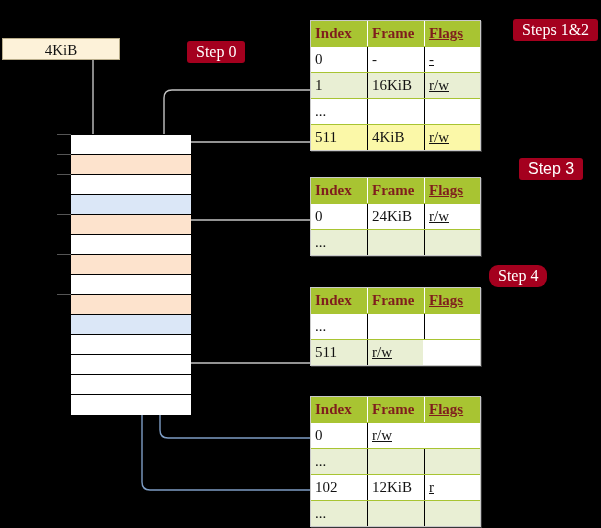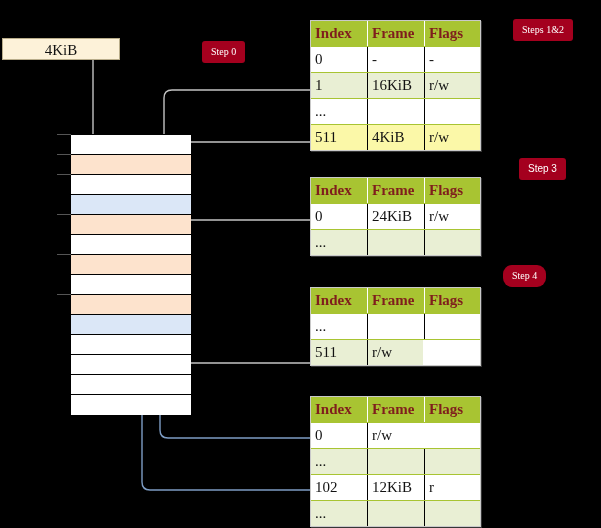--- a/index.html
+++ b/index.html
@@ -30,36 +30,36 @@
     line-height: 22px;
     text-align: center;
     box-sizing: border-box;
   }
 
   
   .step-badge {
     position: absolute;
     background: #a4001e;
     color: #ffffff;
-    font-size: 10px;
+    font-size: 16px;
     line-height: 19px;
     padding: 1px 9px 2px 9px;
     border-radius: 3px;
     white-space: nowrap;
     box-sizing: border-box;
     text-align: center;
     box-shadow: 0 1px 2px rgba(0,0,0,0.6);
   }
   .step-badge.serif { font-family: "Liberation Serif", "DejaVu Serif", serif; }
   .step-badge.sans  { font-family: "Liberation Sans", "DejaVu Sans", sans-serif; }
 
-  #badge-step0      { left: 202px; top: 41px; }
+  #badge-step0      { left: 187px; top: 41px; }
   #badge-steps12    { left: 513px; top: 19px; }
   #badge-step3      { left: 519px; top: 158px; }
-  #badge-step4      { left: 503px; top: 265px; border-radius: 9px; }
+  #badge-step4      { left: 489px; top: 265px; border-radius: 9px; }
 
   
   #memcol {
     position: absolute;
     left: 70px;
     top: 134px;
     width: 120px;
     height: 280px;
     border: 1px solid #000000;
     box-sizing: border-box;
@@ -106,21 +106,21 @@
     font-size: 15px;
     line-height: 24px;
     height: 25px;
     padding: 0 4px;
     color: #111111;
     overflow: hidden;
     white-space: nowrap;
   }
   .pt-row .c-index { width: 57px; border-right: 1px solid #000000; }
   .pt-row .c-frame { width: 57px; border-right: 1px solid #000000; }
-  .pt-row .c-flags { width: 55px; }
+  .pt-row .c-flags { width: 55px; text-decoration: underline; }
 
   .pt-row.header .cell {
     background: #a8c432;
     color: #7f1d1d;
     font-weight: bold;
     border-right: 1px solid #ffffff;
     border-bottom: none;
   }
   .pt-row.header .c-flags { border-right: none; }
 

